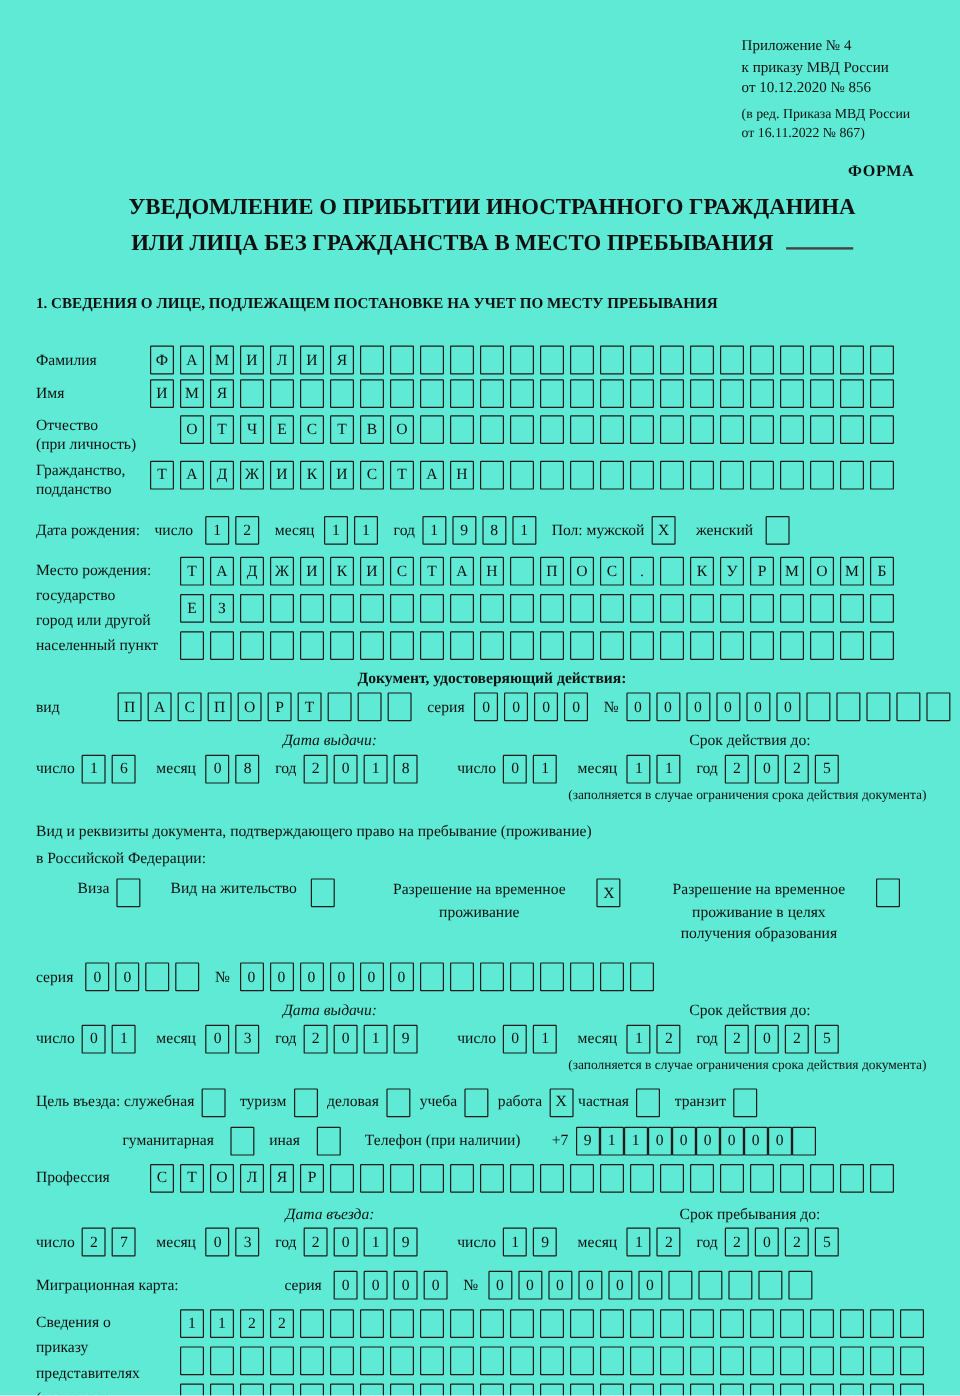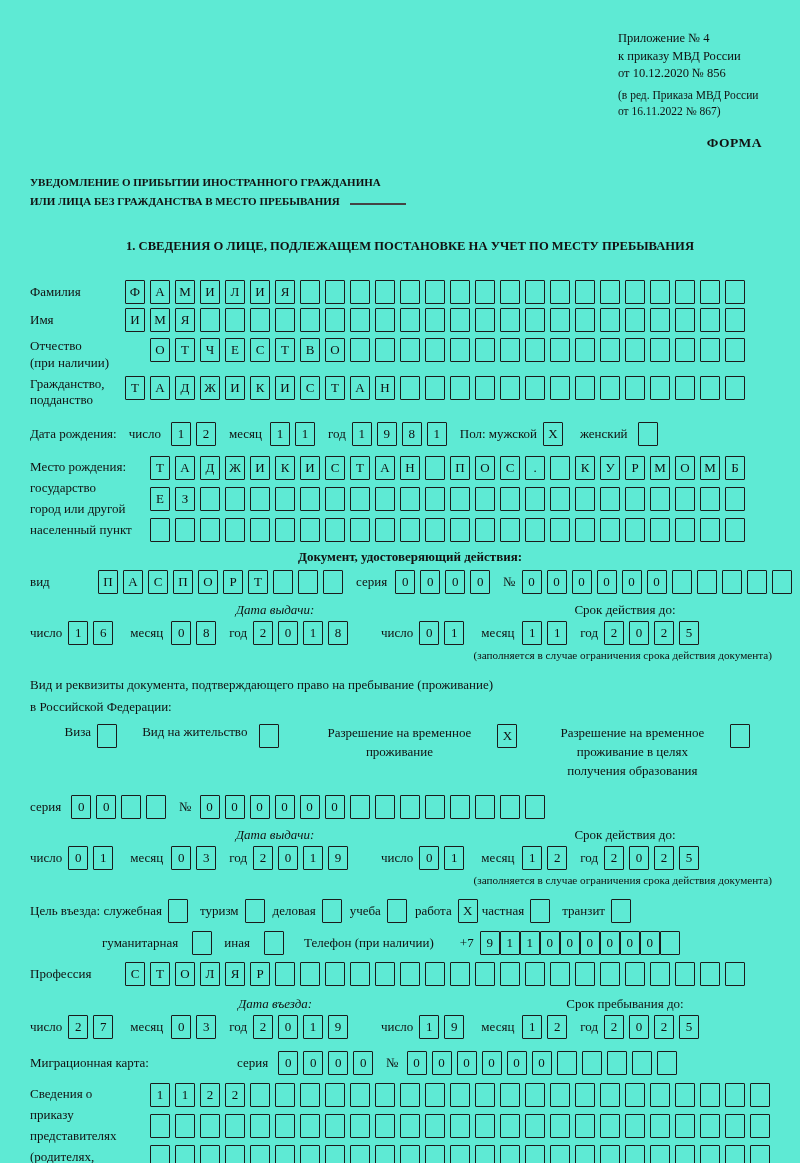--- a/index.html
+++ b/index.html
@@ -7,23 +7,23 @@
     width:800px;height:1163px;box-sizing:border-box;
     padding:30px 10px 0 30px;
     background:#5eead4;color:#111;
     font-family:"Liberation Serif", serif;
     font-size:13px;line-height:1.25;
     position:relative;overflow:hidden;
   }
   .appendix{margin-left:588px;font-size:12.5px;line-height:1.4;}
   .appendix .ed{font-size:11.5px;margin-top:4px;line-height:1.4;}
   .forma{ text-align:right;margin:16px 28px 0 0;font-weight:bold;font-size:13.5px;letter-spacing:.5px;}
-  .title{margin-top:22px;font-weight:bold;font-size:11px;line-height:1.6;}
+  .title{margin-top:6px;text-align:center;font-weight:bold;font-size:19px;line-height:1.6;}
   .t-underline{display:inline-block;width:56px;border-bottom:2.5px solid #444;margin-left:10px;vertical-align:baseline;height:12px;}
-  .sec1{margin-top:28px;text-align:center;font-weight:bold;font-size:12.6px;}
+  .sec1{margin-top:28px;text-align:left;font-weight:bold;font-size:12.6px;}
   .frow{display:flex;align-items:center;}
   .frow.top{align-items:flex-start;}
   .cells{display:flex;flex:none;}
   .cell{
     box-sizing:border-box;flex:none;width:20px;height:24px;margin-right:5px;
     border:1.6px solid #1b1b1b;border-radius:1px;
     display:flex;align-items:center;justify-content:center;
     font-size:13px;
   }
   .lbl{flex:none;}
@@ -130,21 +130,21 @@
         <div class="cell"></div>
         <div class="cell"></div>
         <div class="cell"></div>
         <div class="cell"></div>
       </div>
   </div>
 
   <div class="frow top" style="margin-top:6px;">
     <span class="lbl w120">
       <span>Отчество</span><br>
-      <span>(при наличии)</span>
+      <span>(при личность)</span>
     </span>
     <div class="cells">
         <div class="cell">О</div>
         <div class="cell">Т</div>
         <div class="cell">Ч</div>
         <div class="cell">Е</div>
         <div class="cell">С</div>
         <div class="cell">Т</div>
         <div class="cell">В</div>
         <div class="cell">О</div>

